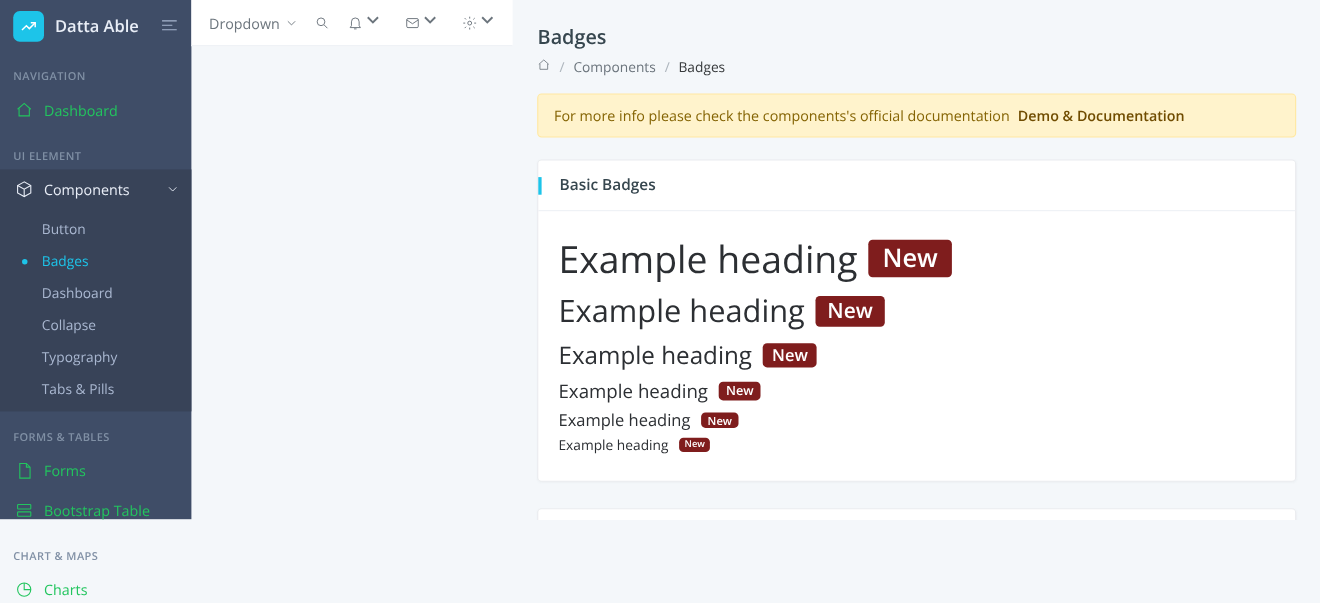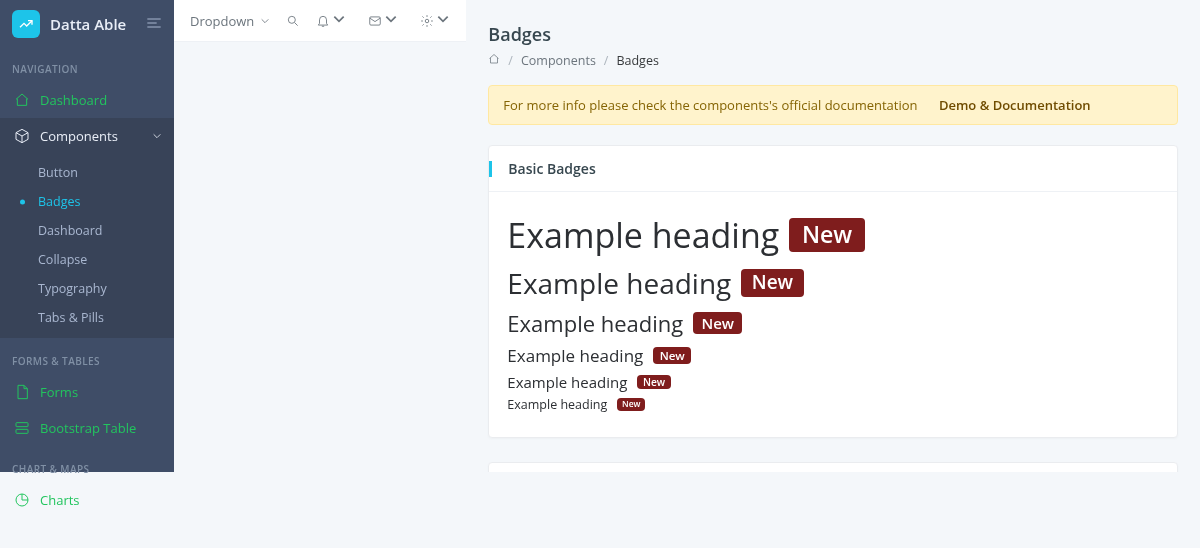--- a/index.html
+++ b/index.html
@@ -35,21 +35,21 @@
   .top-icons-right { margin-left: auto; display: flex; gap: 22px; }
 
   .page-body { padding: 22px 22px 40px 22px; overflow: auto; flex: 1; }
   .page-title { font-size: 18px; font-weight: 600; color: #37474f; margin-bottom: 6px; }
   .breadcrumb { font-size: 12.5px; color: #6c757d; display: flex; align-items: center; gap: 8px; margin-bottom: 16px; }
   .breadcrumb .sep { color: #adb5bd; }
   .breadcrumb .home svg { width: 12px; height: 12px; stroke: #6c757d; fill: none; stroke-width: 1.5; }
   .breadcrumb .current { color: #373a3c; }
 
   .alert { background: #fff3cc; border: 1px solid #ffe8a1; color: #856404; font-size: 13px; padding: 10px 14px; border-radius: 4px; margin-bottom: 20px; }
-  .alert a { color: #704c00; font-weight: 600; text-decoration: none; margin-left: 18px; }
+  .alert a { color: #704c00; font-weight: 600; text-decoration: none; margin-left: 4px; }
 
   .card { background: #fff; border: 1px solid #eaecef; border-radius: 4px; margin-bottom: 24px; box-shadow: 0 1px 2px rgba(69,90,100,0.04); }
   .card-header { padding: 13px 18px; display: flex; align-items: center; gap: 12px; border-bottom: 1px solid #eef1f5; }
   .card-header .bar { width: 3px; height: 16px; background: #1dc4e9; margin-left: -18px; margin-right: 4px; }
   .card-header h5 { font-size: 14px; font-weight: 600; color: #37474f; }
   .card-body { padding: 20px 18px 24px; }
 
   .ex { display: flex; align-items: center; gap: 10px; color: #2c2f33; font-weight: 500; }
   .h1 { font-size: 34px; margin-bottom: 6px; }
   .h2 { font-size: 28px; margin-bottom: 6px; }
@@ -86,20 +86,21 @@
     <div class="nav-item">
       <span class="nav-icon">
         <svg viewBox="0 0 24 24">
             <path d="M3 11 12 3l9 8"></path>
             <path d="M5 10v10h14V10"></path>
           </svg>
       </span>
       <span>Dashboard</span>
     </div>
 
+    <div class="nav-section-label">UI ELEMENT</div>
     <div class="nav-item active">
       <span class="nav-icon">
         <svg viewBox="0 0 24 24">
             <path d="M12 2 3 7v10l9 5 9-5V7z"></path>
             <path d="M3 7l9 5 9-5"></path>
             <path d="M12 12v10"></path>
           </svg>
       </span>
       <span>Components</span>
       <span class="chev">

